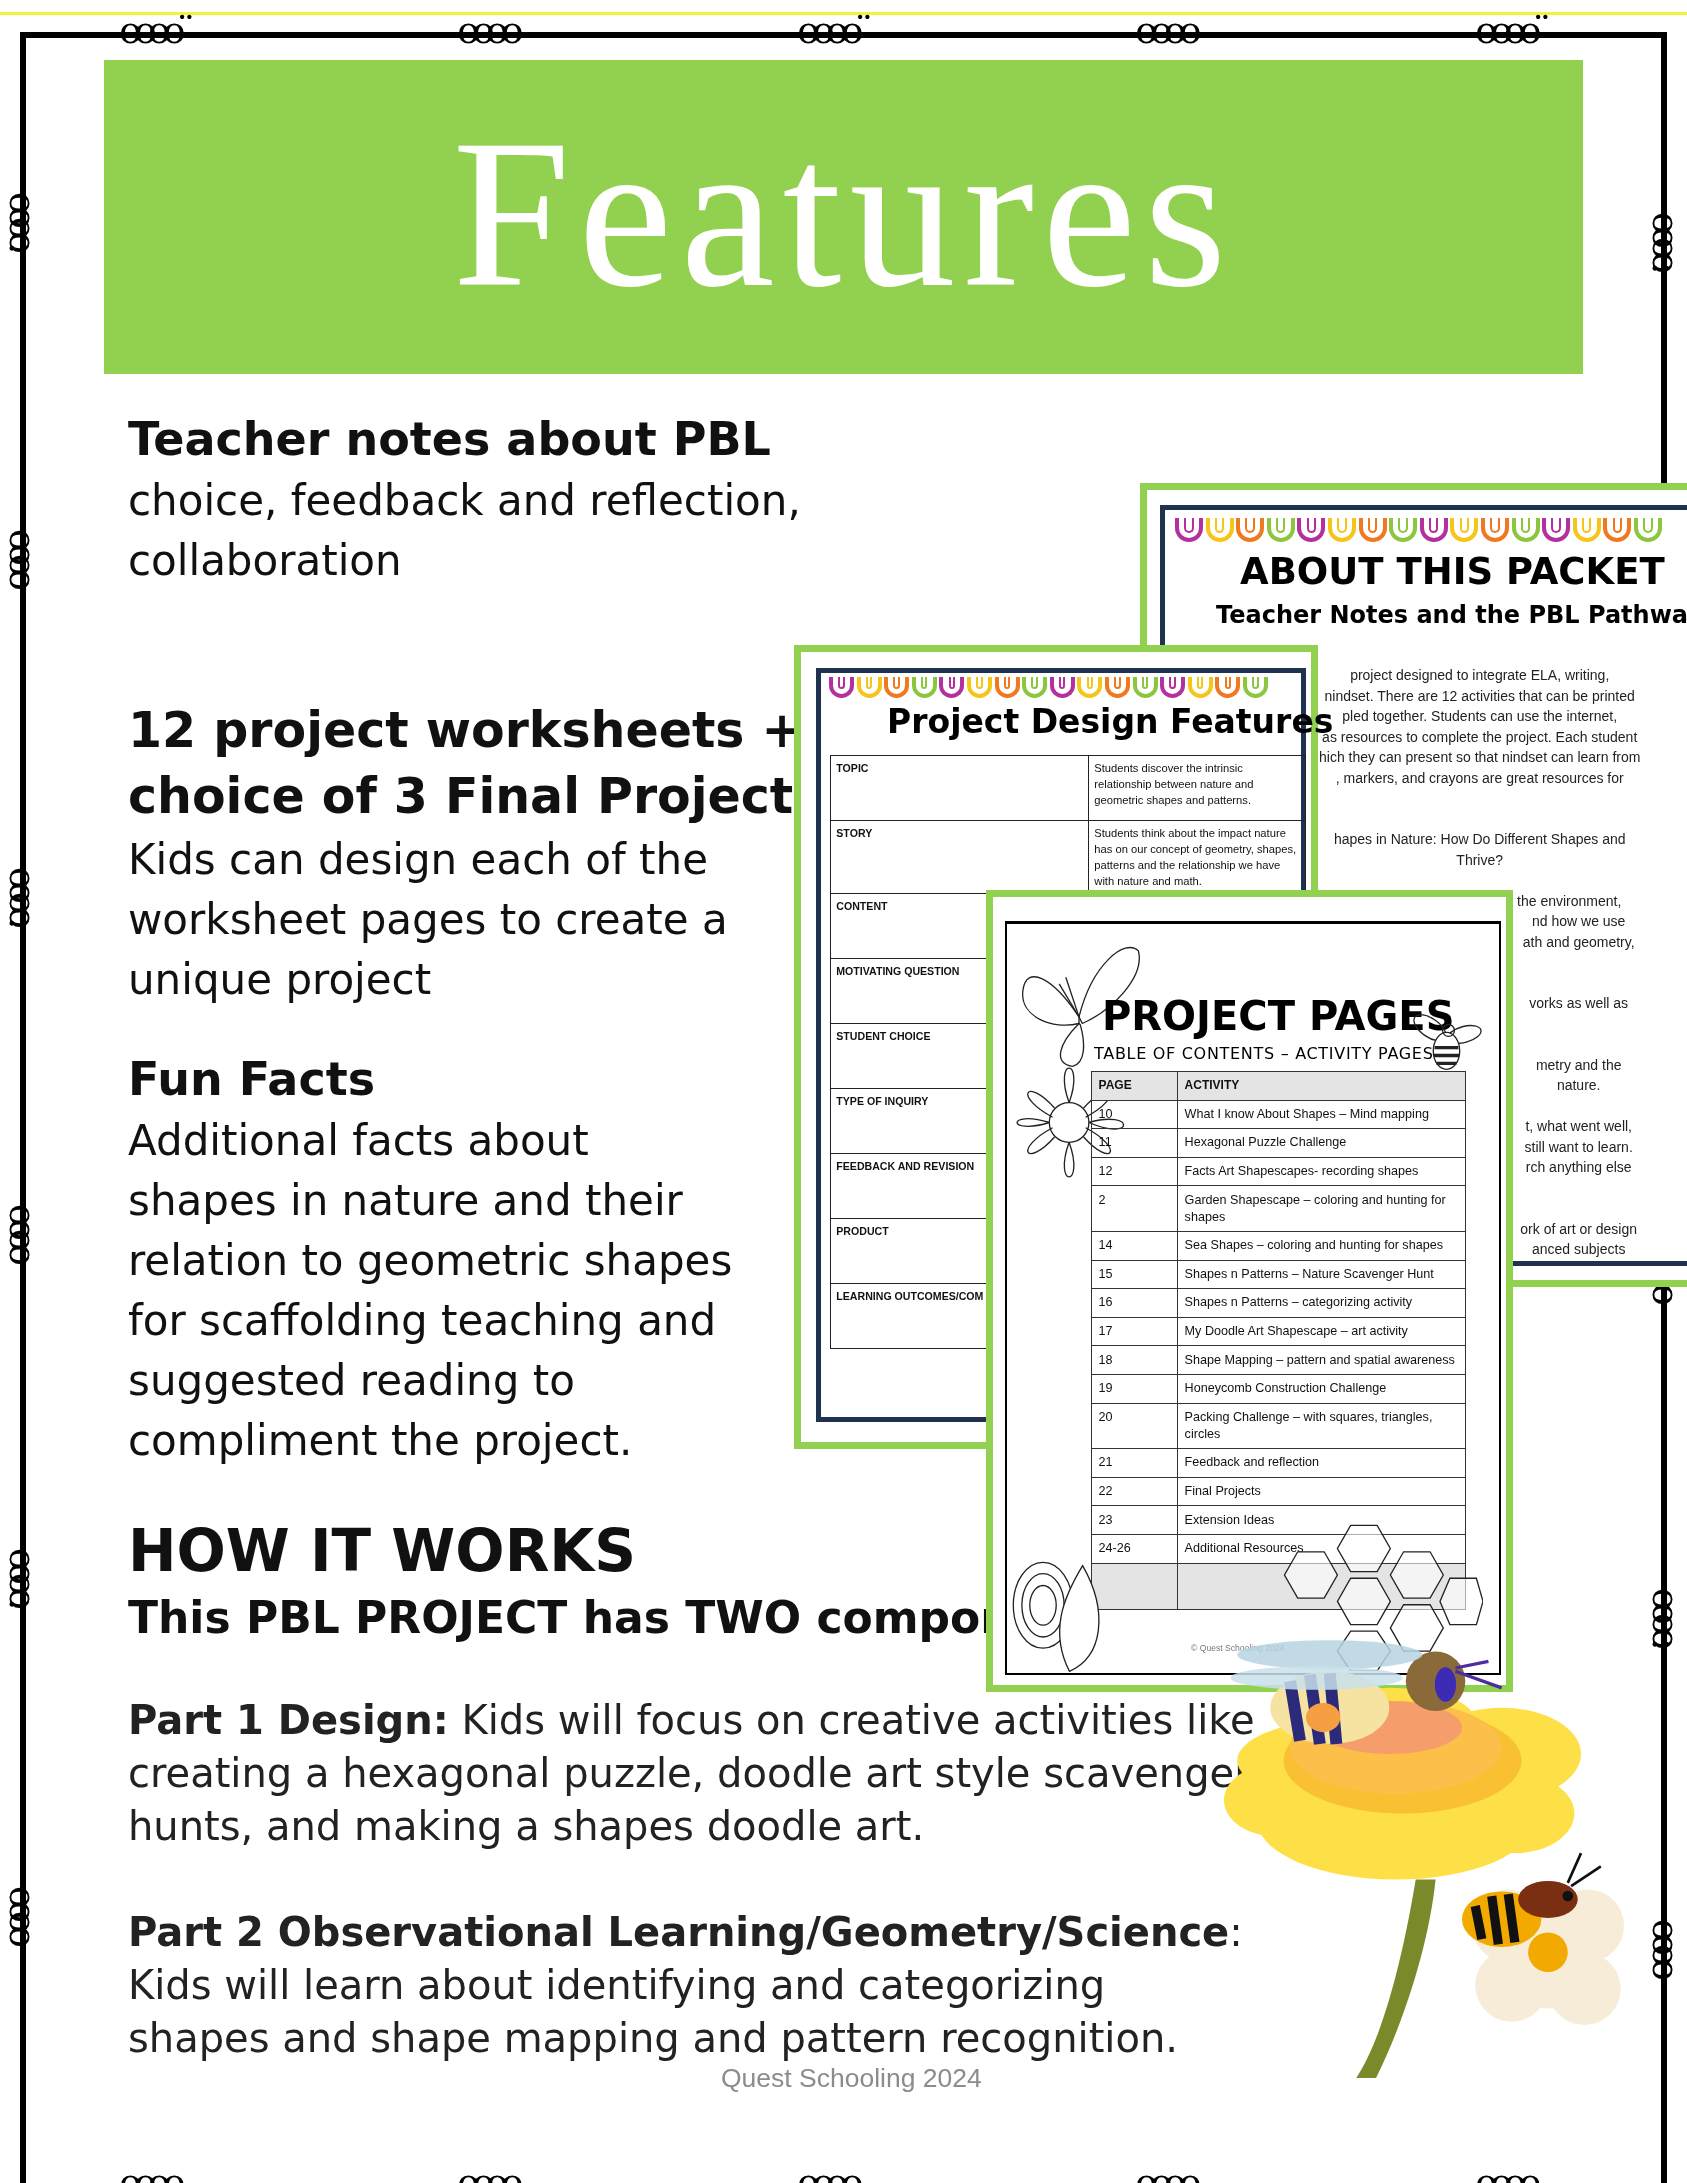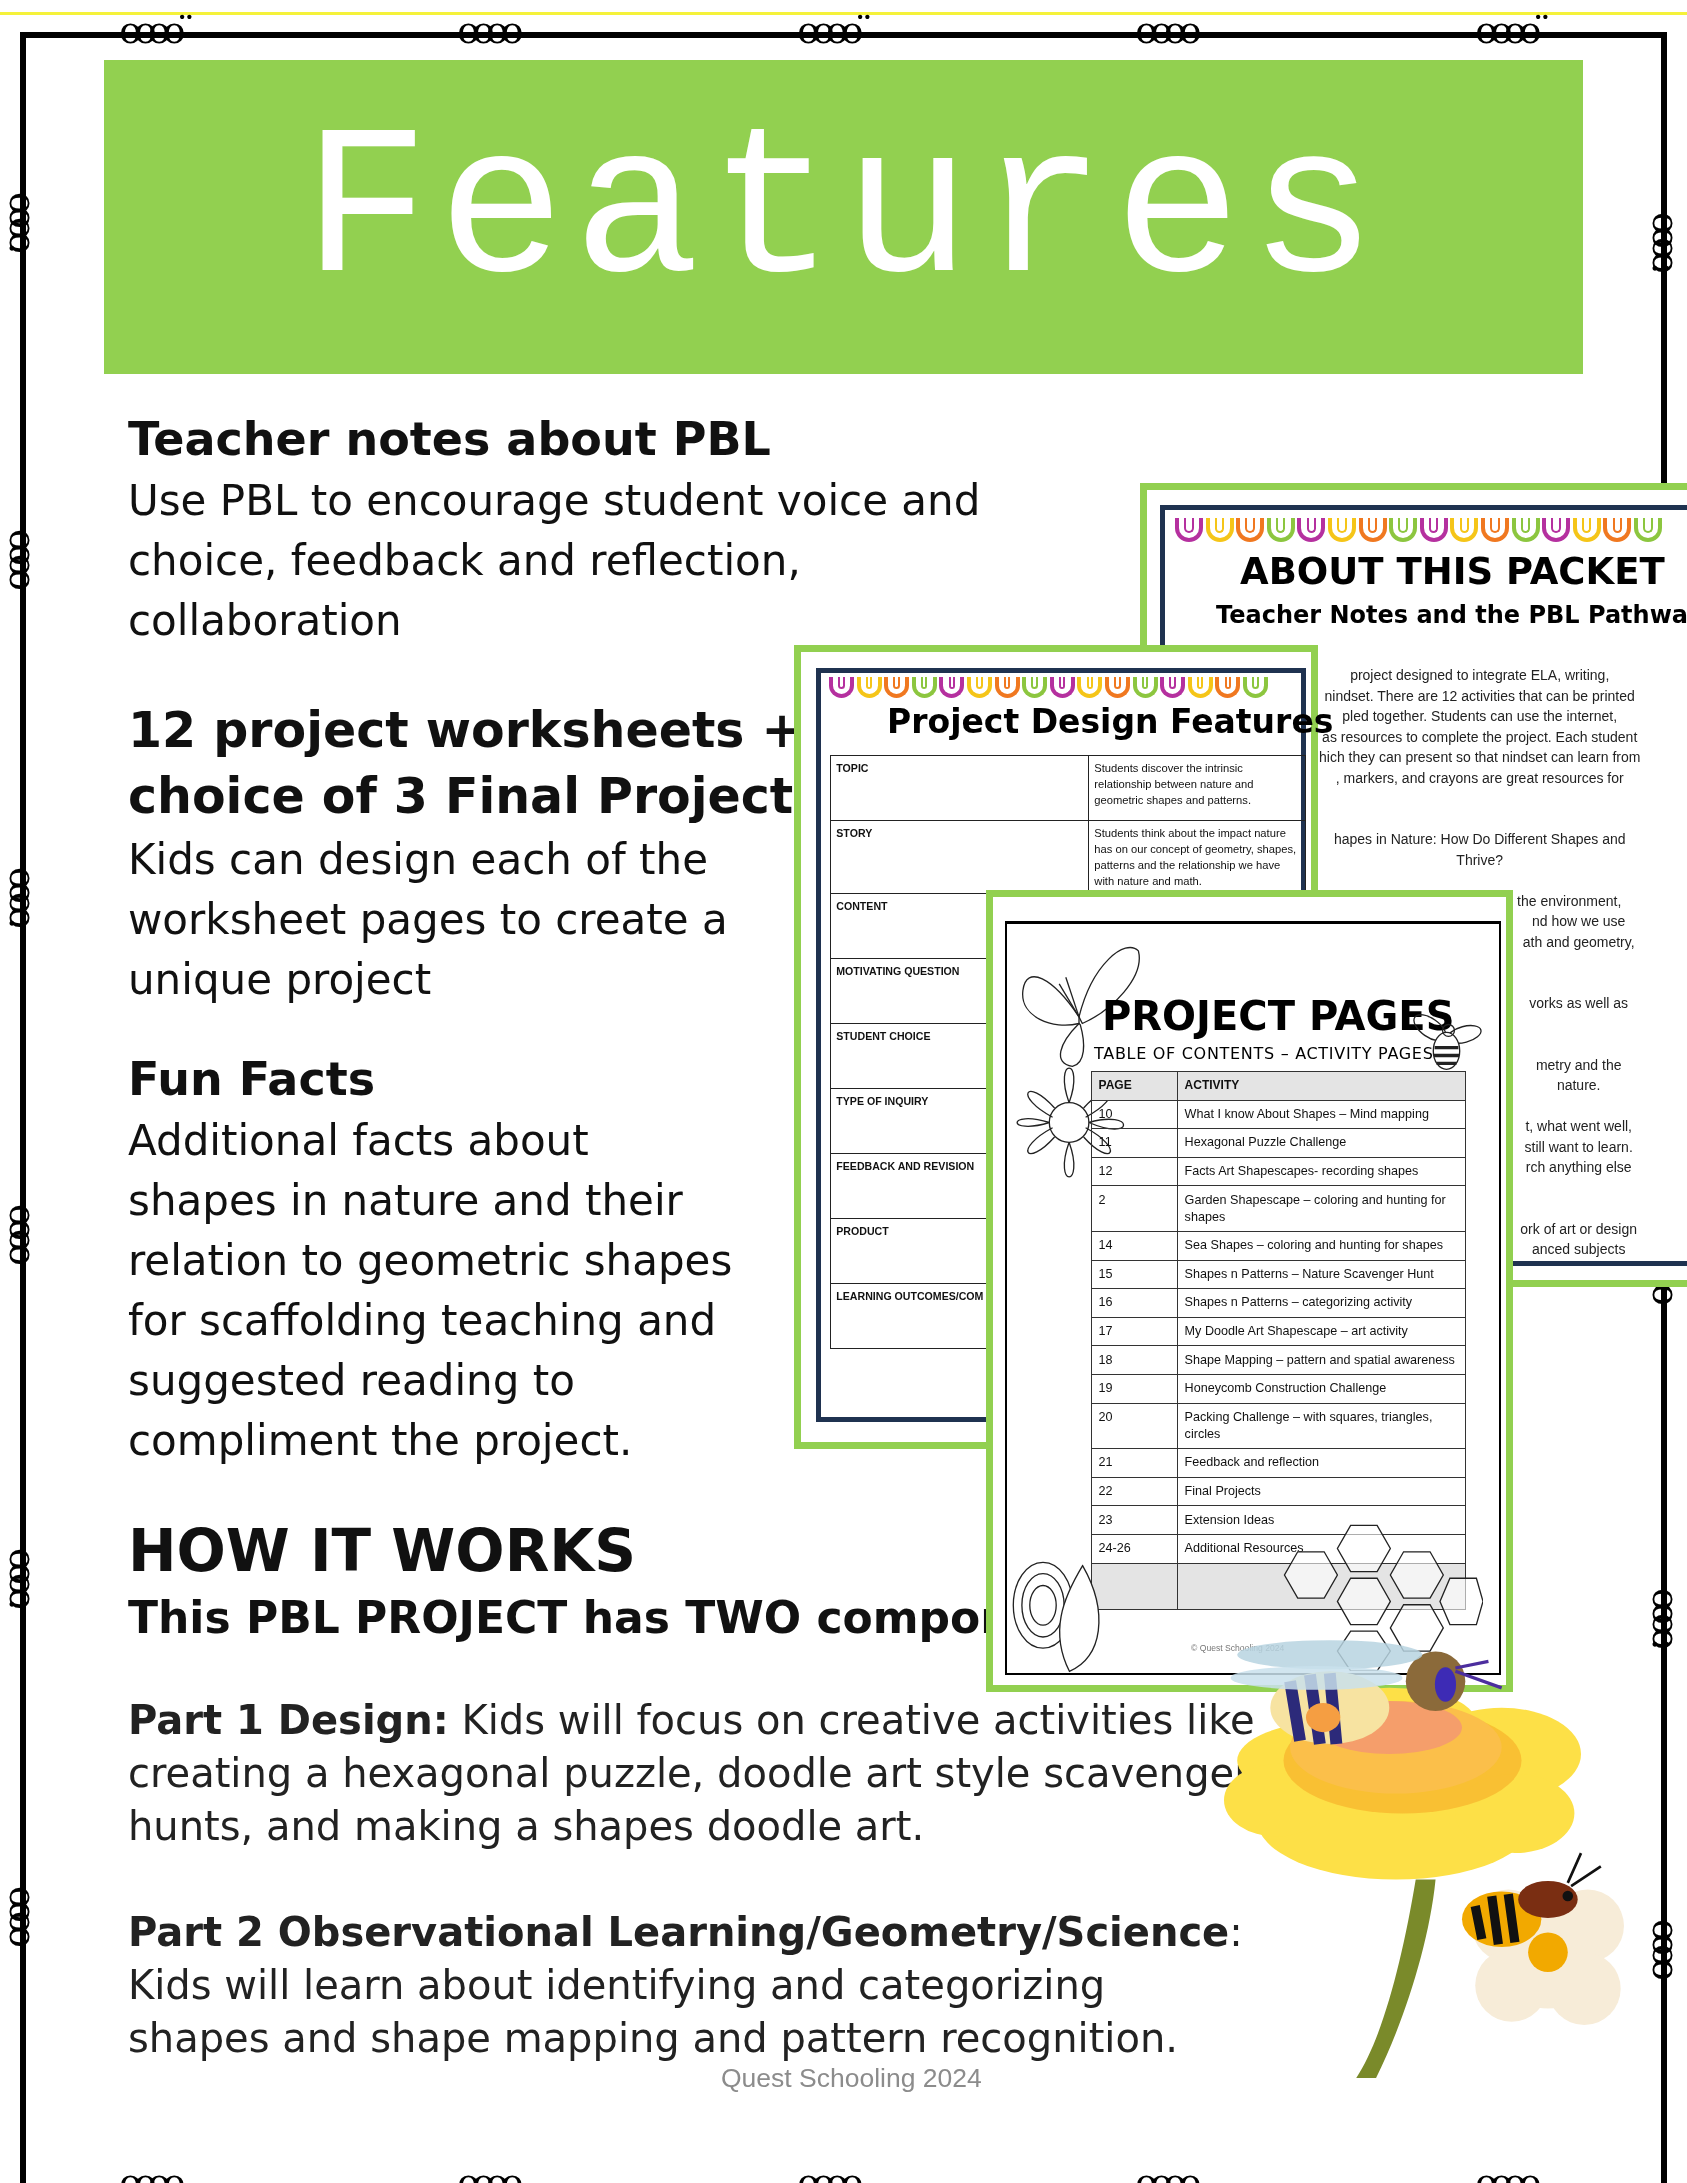--- a/index.html
+++ b/index.html
@@ -10,21 +10,21 @@
 
   .frame { position: absolute; left: 20px; top: 32px; width: 1647px; height: 2249px;
            border-top: 6px solid #000; border-left: 6px solid #000; border-right: 6px solid #000; }
 
   .swirl { position: absolute; font-family: "DejaVu Serif", serif; color: #000; line-height: 1; }
   .swirl.top { font-size: 38px; letter-spacing: -9.3px; }
   .swirl.side { font-size: 37px; writing-mode: vertical-rl; letter-spacing: -12px; }
   .swirl.bottom { font-size: 38px; letter-spacing: -9.3px; }
 
   .banner { position: absolute; left: 104px; top: 60px; width: 1479px; height: 314px; background: #92d050; display: flex; align-items: center; justify-content: center; }
-  .banner-title { color: #fff; font-family: Liberation Mono, monospace; font-size: 212px; font-weight: 400; letter-spacing: 8px; line-height: 1; margin-top: -6.6px; }
+  .banner-title { color: #fff; font-family: Liberation Serif, serif; font-size: 212px; font-weight: 400; letter-spacing: 8px; line-height: 1; margin-top: -6.6px; }
   .h { font-family: "DejaVu Sans", sans-serif; font-weight: 700; font-size: 46px; line-height: 64px; color: #111; }
   .p { font-family: "DejaVu Sans", sans-serif; font-size: 42px; line-height: 60px; color: #111; }
   .sec { position: absolute; left: 128px; }
 
   .how-title { font-weight: 700; font-size: 58px; line-height: 73px; }
   .how-sub { font-weight: 700; font-size: 44px; line-height: 60px; }
   .part { font-size: 40px; line-height: 53px; color: #222; }
   .part b { font-weight: 700; }
 
   .watermark { position: absolute; left: 721px; top: 2063px; font-family: "Liberation Sans", sans-serif; font-size: 26.5px; color: #8c8c8c; }
@@ -90,21 +90,20 @@
 <div class="swirl bottom" style="left:797px;top:2163px;">ꝏꝏ</div>
 <div class="swirl bottom" style="left:1135px;top:2163px;">ꝏꝏ</div>
 <div class="swirl bottom" style="left:1475px;top:2163px;">ꝏꝏ</div>
 
 <div class="banner">
   <div class="banner-title">Features</div>
 </div>
 
 <div class="sec" style="top:407px;">
   <div class="h">Teacher notes about PBL</div>
-  <div class="p">Use PBL to encourage student voice and</div>
   <div class="p">choice, feedback and reflection,</div>
   <div class="p">collaboration</div>
 </div>
 
 <div class="sec" style="top:698px;">
   <div class="h" style="font-size:49px;line-height:66px;">12 project worksheets +</div>
   <div class="h" style="font-size:49px;line-height:66px;">choice of 3 Final Projects</div>
   <div class="p">Kids can design each of the</div>
   <div class="p">worksheet pages to create a</div>
   <div class="p">unique project</div>

